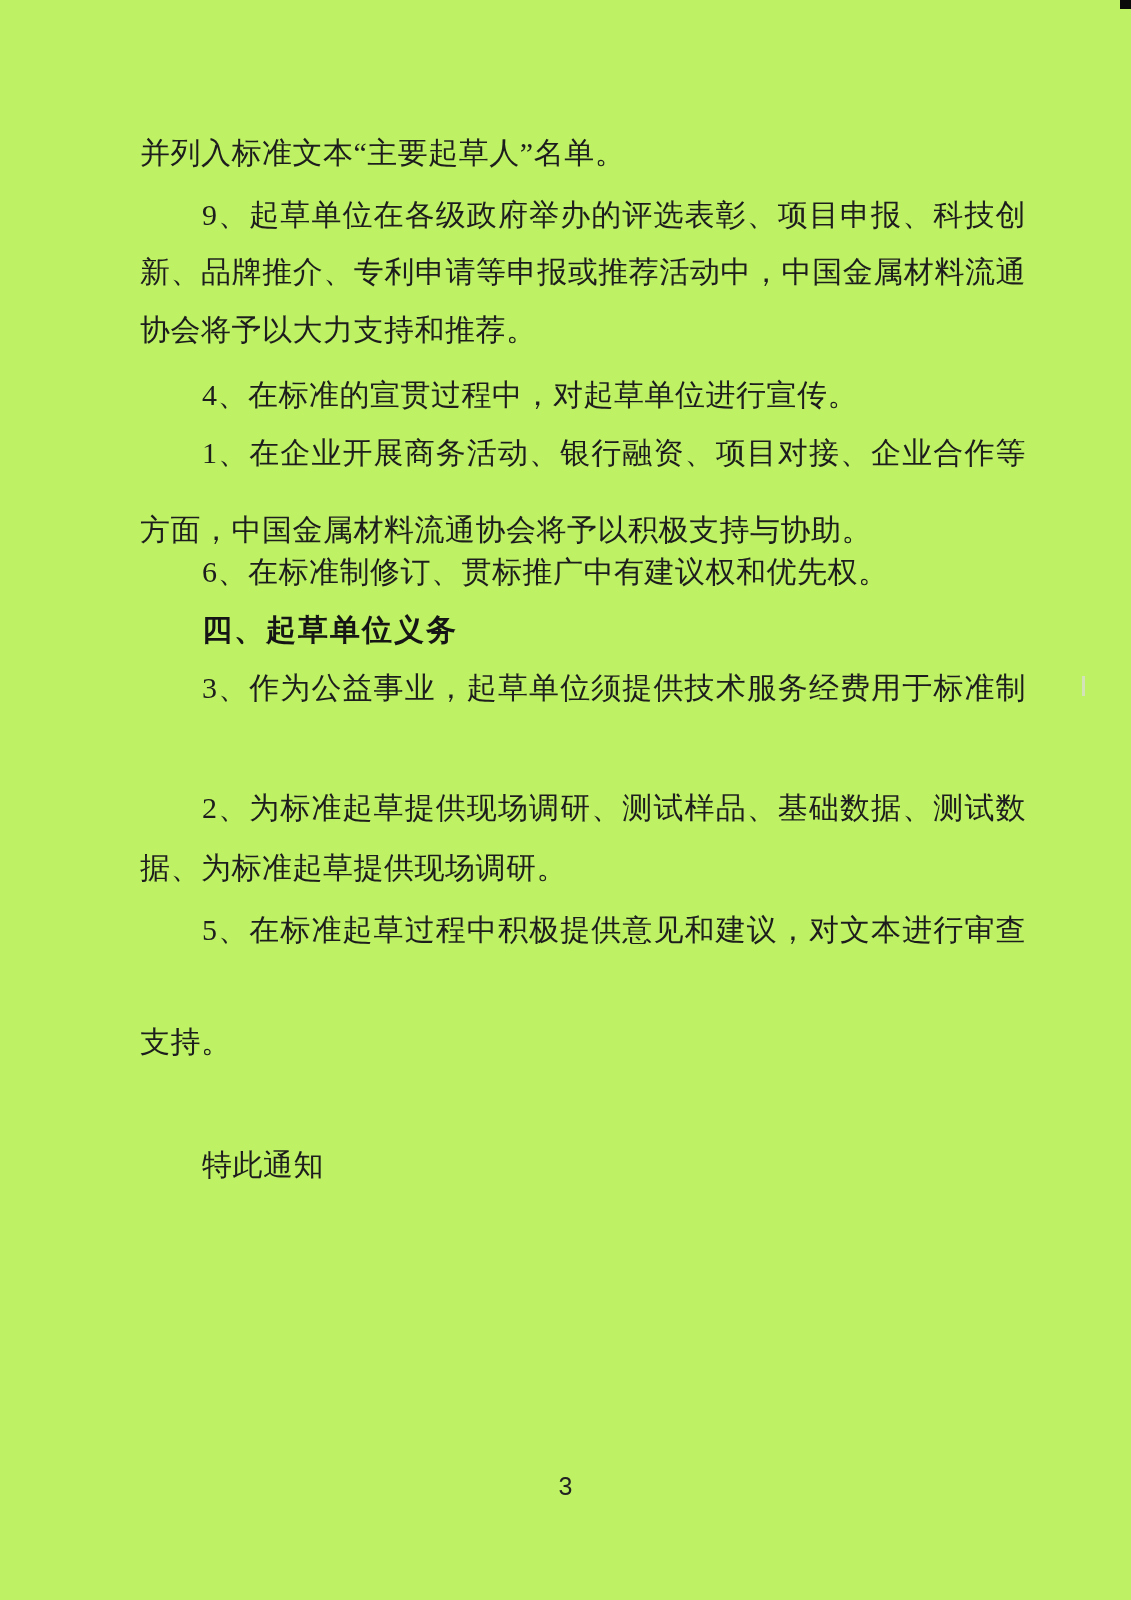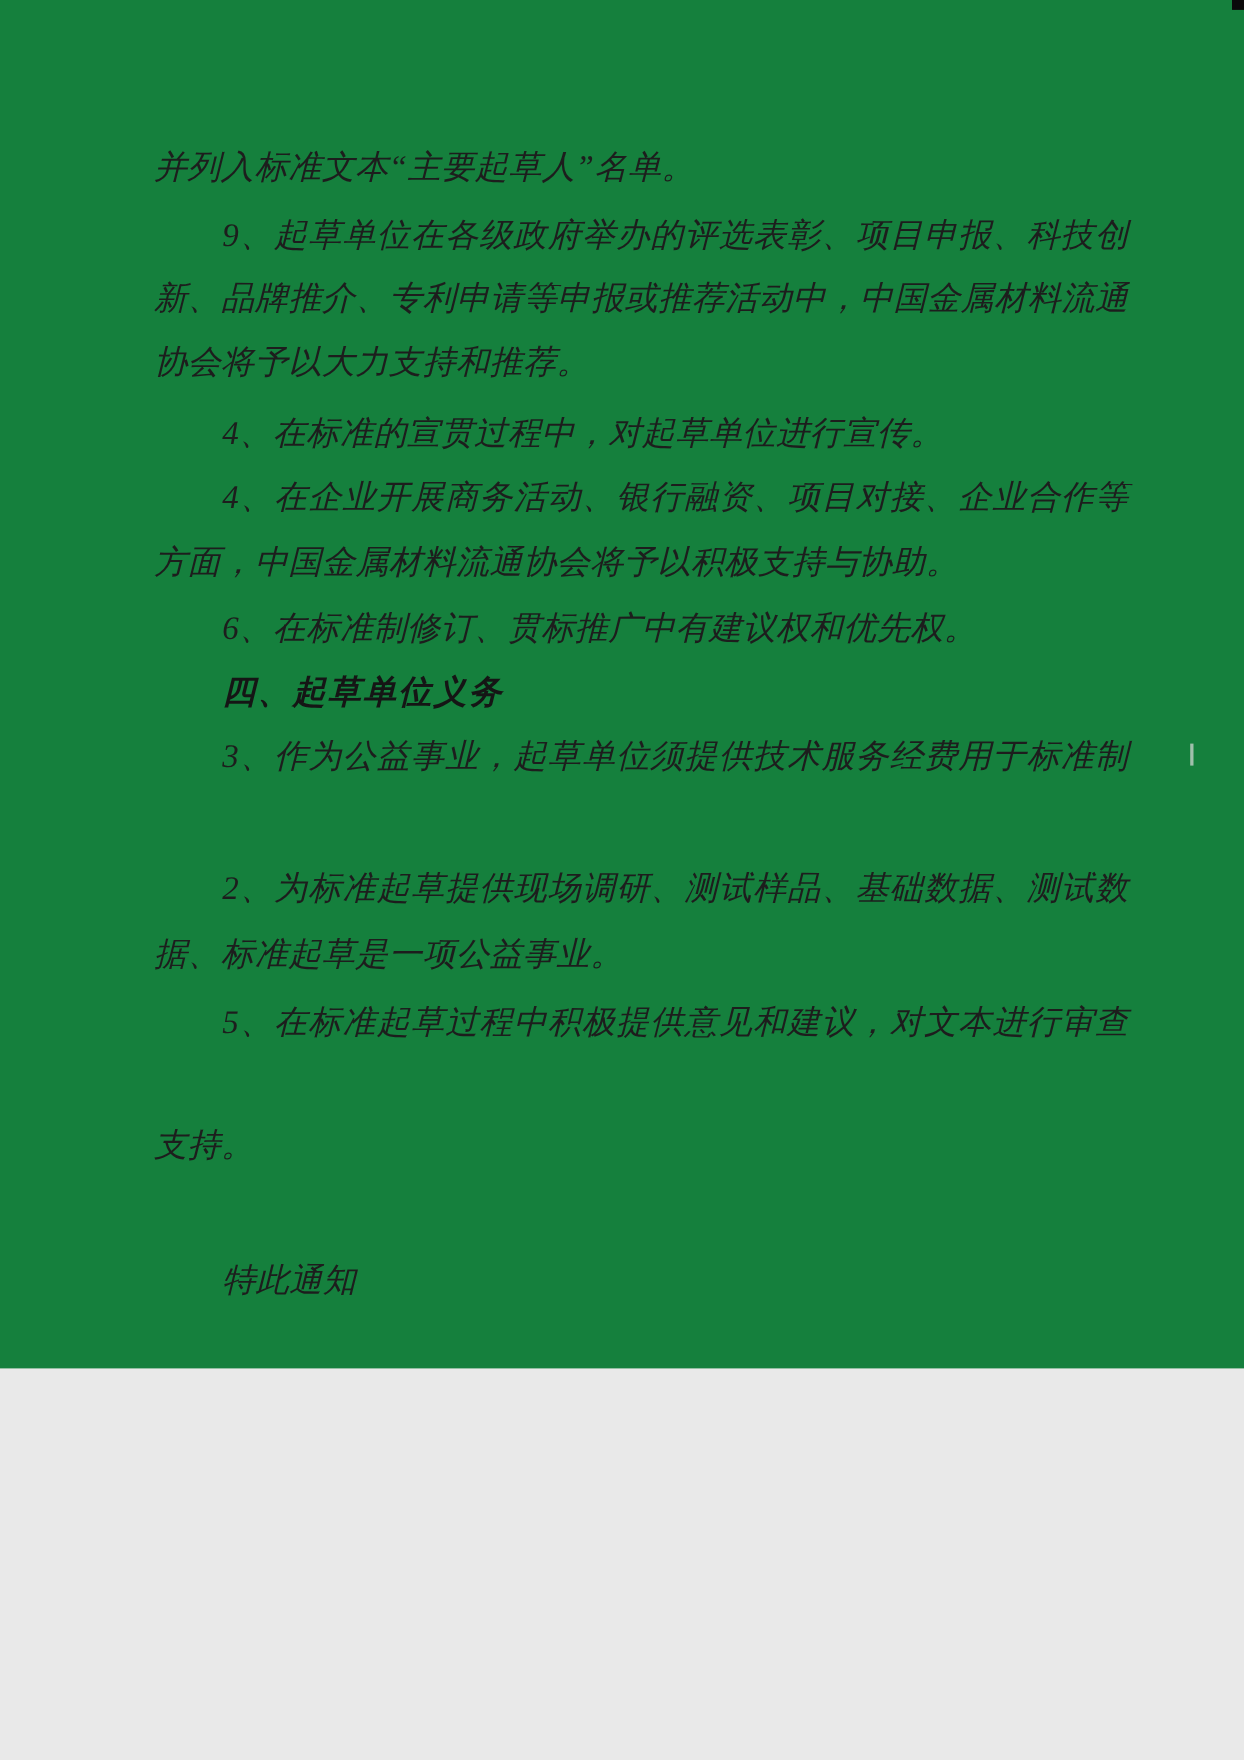--- a/index.html
+++ b/index.html
@@ -3,25 +3,24 @@
 <meta charset="utf-8">
 <style>
   * { margin: 0; padding: 0; box-sizing: border-box; }
   html, body { background: #e9e9e9; }
   body {
     width: 1131px; height: 1600px;
     font-family: "Liberation Serif", "DejaVu Serif", serif;
   }
   .page {
     position: relative;
-    width: 1131px; height: 1244px;
-    background: #15803d;
+    width: 1131px; height: 1600px;
+    background: #bef264;
     overflow: hidden;
     color: #1d1d1d;
-    font-style: italic;
   }
   
   .ln {
     position: absolute;
     left: 140px;
     width: 886px;
     font-size: 30px;
     line-height: 44px;
     letter-spacing: 0.5px;
     color: #1d1d1d;
@@ -67,27 +66,27 @@
 </head>
 <body>
 
 <div class="page">
 
   <div class="ln" style="top:131px">并列入标准文本“主要起草人”名单。</div>
   <div class="ln ind fill" style="top:193px">9、起草单位在各级政府举办的评选表彰、项目申报、科技创</div>
   <div class="ln" style="top:308px">协会将予以大力支持和推荐。</div>
   <div class="ln fill" style="top:250px">新、品牌推介、专利申请等申报或推荐活动中，中国金属材料流通</div>
   <div class="ln ind" style="top:373px">4、在标准的宣贯过程中，对起草单位进行宣传。</div>
-  <div class="ln ind fill" style="top:431px">4、在企业开展商务活动、银行融资、项目对接、企业合作等</div>
-  <div class="ln" style="top:490px">方面，中国金属材料流通协会将予以积极支持与协助。</div>
+  <div class="ln ind fill" style="top:431px">1、在企业开展商务活动、银行融资、项目对接、企业合作等</div>
+  <div class="ln" style="top:508px">方面，中国金属材料流通协会将予以积极支持与协助。</div>
   <div class="ln ind" style="top:550px">6、在标准制修订、贯标推广中有建议权和优先权。</div>
   <div class="ln ind bold" style="top:608px">四、起草单位义务</div>
   <div class="ln ind fill" style="top:666px">3、作为公益事业，起草单位须提供技术服务经费用于标准制</div>
   <div class="ln ind fill" style="top:786px">2、为标准起草提供现场调研、测试样品、基础数据、测试数</div>
-  <div class="ln" style="top:846px">据、标准起草是一项公益事业。</div>
+  <div class="ln" style="top:846px">据、为标准起草提供现场调研。</div>
   <div class="ln ind fill" style="top:908px">5、在标准起草过程中积极提供意见和建议，对文本进行审查</div>
   <div class="ln" style="top:1020px">支持。</div>
   <div class="ln ind" style="top:1143px">特此通知</div>
 
   <div class="pageno">3</div>
 
   <div class="corner-mark"></div>
   <div class="speck"></div>
 
 </div>

